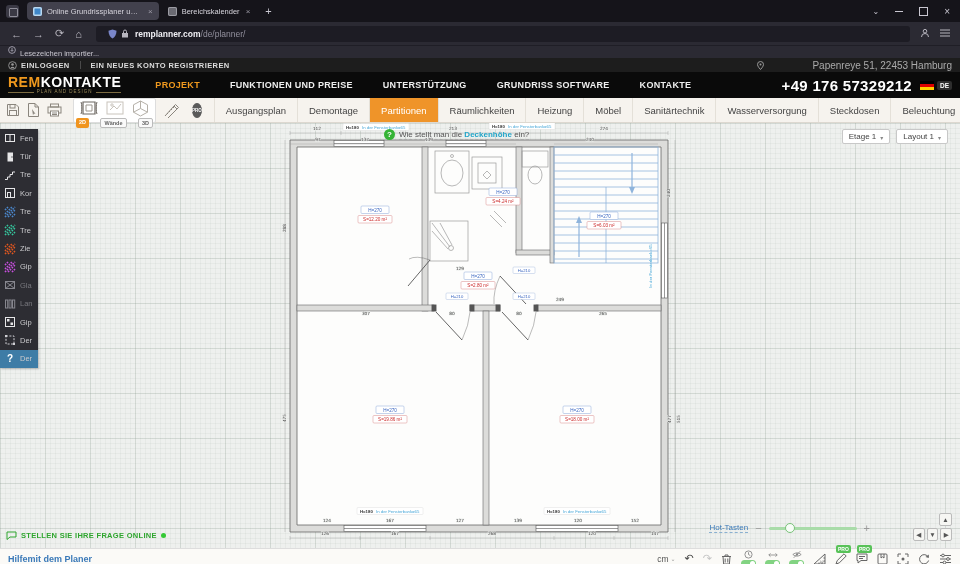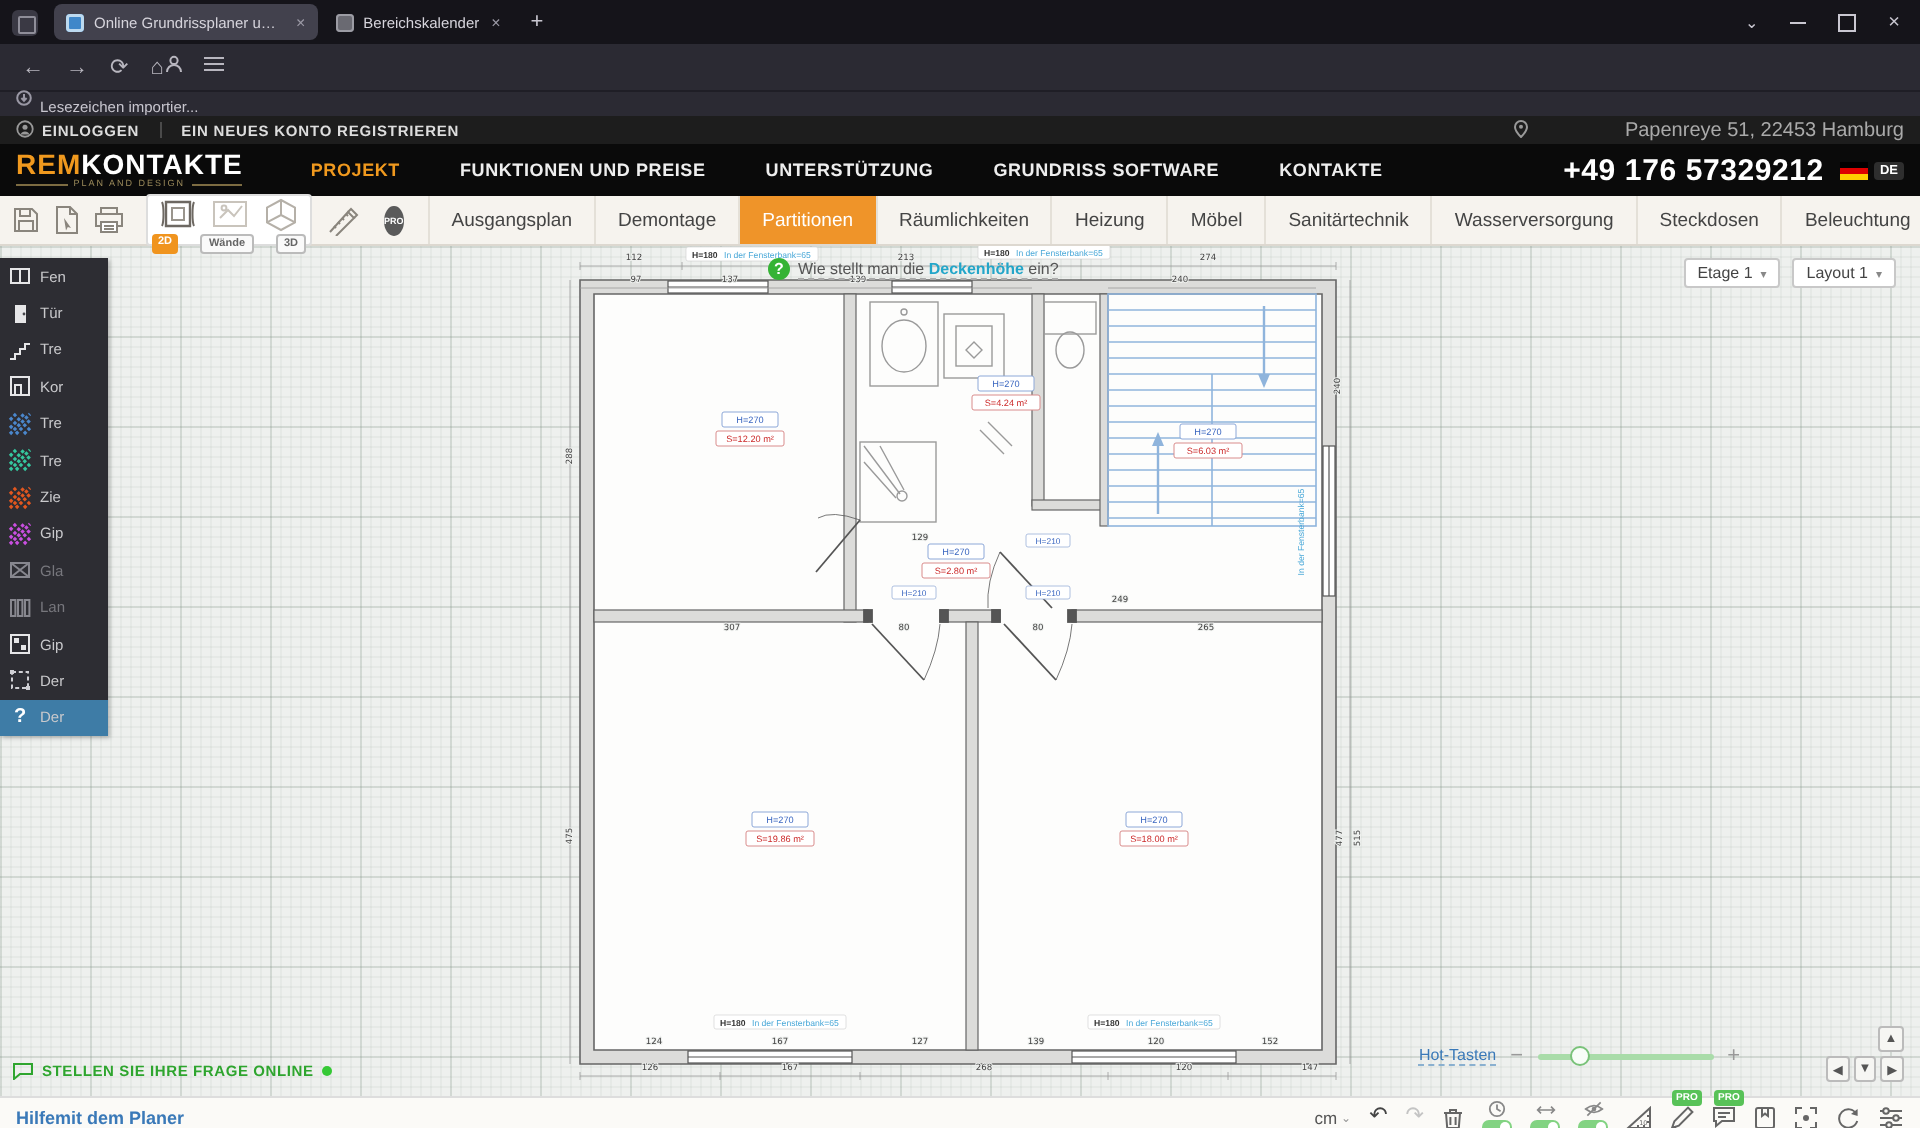--- a/index.html
+++ b/index.html
@@ -63,21 +63,21 @@
   .ptab{display:flex;align-items:center;padding:0 11px;font-size:9.5px;color:#444;border-left:1px solid #e4e0d8;white-space:nowrap;}
   .ptab.active{background:#ef9429;color:#fff;}
   
   .workarea{position:relative;height:425px;overflow:hidden;
     background-color:#eef0ee;
     background-image:
       repeating-linear-gradient(to right, rgba(120,140,125,.18) 0 1px, transparent 1px 45px),
       repeating-linear-gradient(to bottom, rgba(120,140,125,.18) 0 1px, transparent 1px 45px),
       repeating-linear-gradient(to right, rgba(120,140,125,.07) 0 1px, transparent 1px 5px),
       repeating-linear-gradient(to bottom, rgba(120,140,125,.07) 0 1px, transparent 1px 5px);}
-  .sidebar{position:absolute;left:0;top:6px;width:54px;height:239px;background:#2d2d33;z-index:4;display:flex;flex-direction:column;overflow:hidden;box-shadow:1px 1px 2px rgba(0,0,0,.25);}
+  .sidebar{position:absolute;left:0;top:6px;width:38px;height:239px;background:#2d2d33;z-index:4;display:flex;flex-direction:column;overflow:hidden;box-shadow:1px 1px 2px rgba(0,0,0,.25);}
   .s-item{flex:1;display:flex;align-items:center;overflow:hidden;}
   .s-item .sic{width:20px;display:flex;justify-content:center;flex:0 0 auto;}
   .s-item .slb{font-size:7.5px;color:#c9c9cc;white-space:nowrap;}
   .s-item.disabled .slb{color:#77777d;}
   .s-item.hl{background:#3e7ca6;}
   .s-item.hl .q{color:#fff;font-weight:bold;font-size:10px;width:20px;text-align:center;}
   #plan{position:absolute;left:38px;top:0;}
   .dimtxt{font-family:"DejaVu Sans",sans-serif;font-size:4.3px;fill:#444;text-anchor:middle;paint-order:stroke;stroke:#eef0ee;stroke-width:1px;}
   .hint{position:absolute;left:384px;top:6px;display:flex;align-items:center;gap:4px;z-index:3;}
   .hint .qc{width:11px;height:11px;border-radius:50%;background:#35b335;color:#fff;font-size:8px;font-weight:bold;display:flex;align-items:center;justify-content:center;}
@@ -136,20 +136,35 @@
       <span class="max"></span>
       <span class="cls">×</span>
     </span>
   </div>
 
   <div class="urlbar">
     <span class="navic">←</span>
     <span class="navic">→</span>
     <span class="navic">⟳</span>
     <span class="navic">⌂</span>
+    <div class="urlfield">
+      <span class="uic">
+        <svg width="9" height="10" viewBox="0 0 9 10">
+            <path d="M4.5,0.5 L8.5,1.8 C8.5,5.5 7,8 4.5,9.5 C2,8 0.5,5.5 0.5,1.8 Z" fill="#7a86c9"></path>
+          </svg>
+      </span>
+      <span class="uic">
+        <svg width="8" height="9" viewBox="0 0 8 9">
+            <rect x="1" y="4" width="6" height="4.5" fill="#b8b6bf"></rect>
+            <path d="M2.5,4 V2.5 a1.5,1.5 0 0 1 3,0 V4" fill="none" stroke="#b8b6bf"></path>
+          </svg>
+      </span>
+      <span class="dom">remplanner.com</span>
+      <span class="pth">/de/planner/</span>
+    </div>
     <span class="right">
       <span>
         <svg width="10" height="10" viewBox="0 0 10 10">
             <circle cx="5" cy="3.2" r="1.8" fill="none" stroke="#b8b6bf"></circle>
             <path d="M1.5,9 a3.5,3.5 0 0 1 7,0" fill="none" stroke="#b8b6bf"></path>
           </svg>
       </span>
       <span>
         <svg width="10" height="8" viewBox="0 0 10 8">
             <path d="M0,1 H10 M0,4 H10 M0,7 H10" stroke="#b8b6bf"></path>

